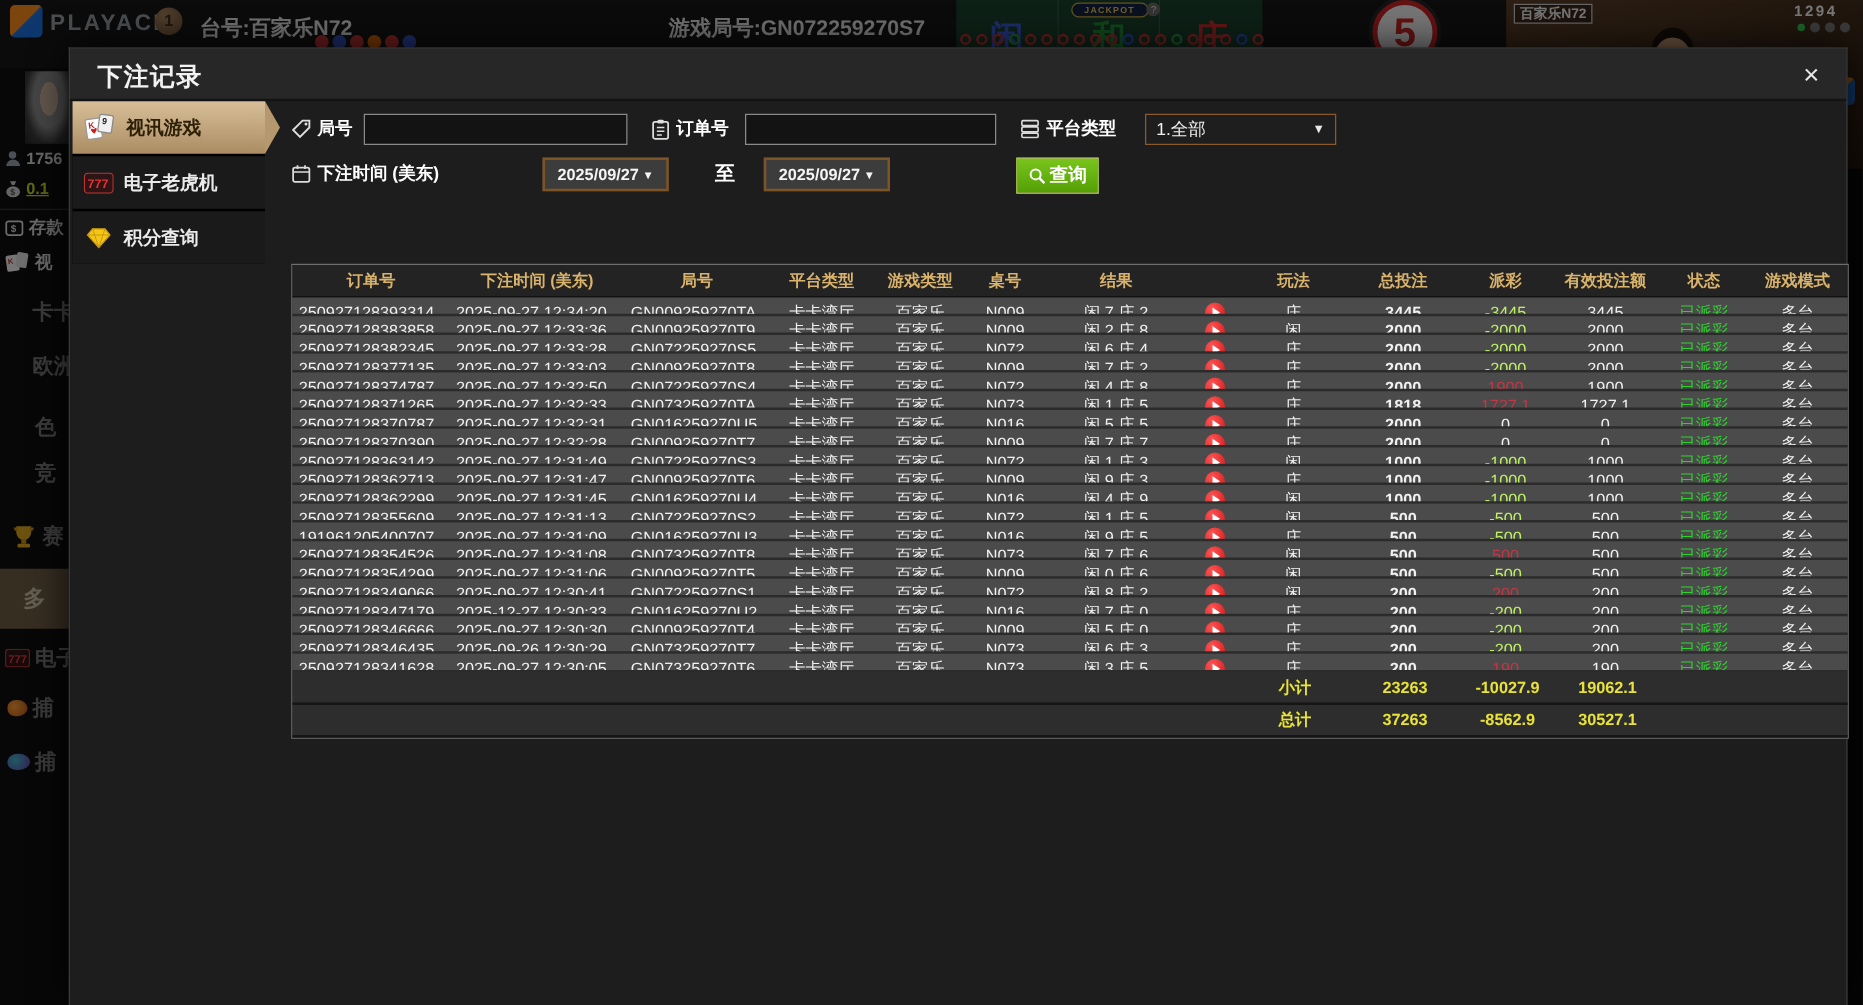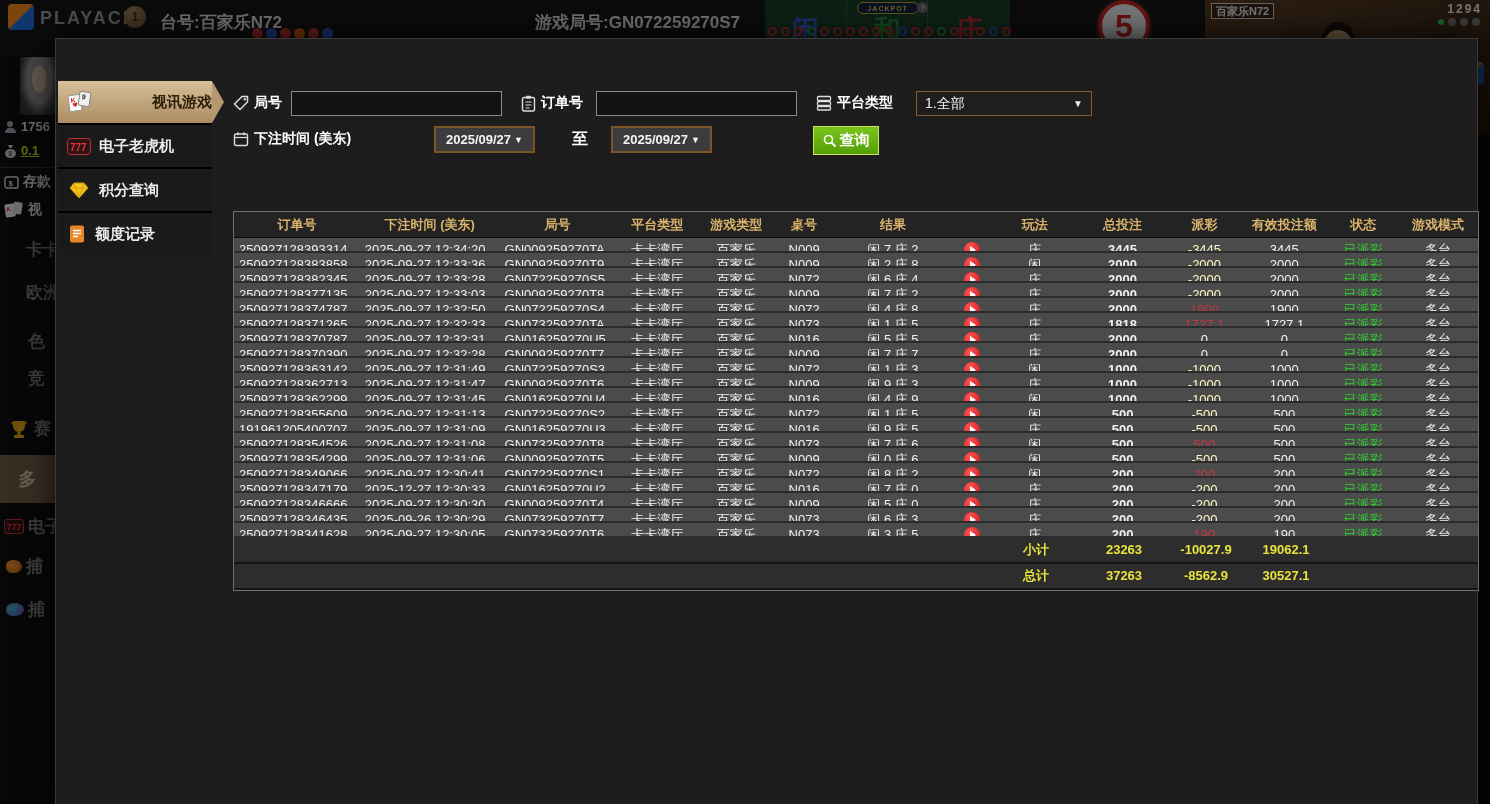--- a/index.html
+++ b/index.html
@@ -27,21 +27,21 @@
     border-radius:7px; background:#12213f; color:#e3c04f; font-size:7px; font-weight:bold; line-height:11px; letter-spacing:1px; }
   .q-circle { position:absolute; right:-1px; top:2px; width:11px; height:11px; border-radius:50%; background:#6a6a6a;
     color:#ddd; font-size:8px; line-height:11px; text-align:center; }
   .shoe-circle { position:absolute; left:1098px; top:0px; width:52px; height:52px; border-radius:50%;
     background:#f2f2f2; border:4px solid #cc2222; color:#cc2222; font-size:32px; font-weight:bold;
     text-align:center; line-height:45px; box-shadow:0 0 0 3px #222; }
   .video { position:absolute; left:1205px; top:0; width:285px; height:135px;
     background:linear-gradient(160deg,#5a3d26 0%,#3a2615 55%,#241508 100%); overflow:hidden; }
   .video-label { position:absolute; left:6px; top:3px; border:1px solid #cfcfcf; color:#f2f2f2;
     font-size:11px; font-weight:bold; padding:0 4px; line-height:14px; background:rgba(0,0,0,.35); }
-  .video-counter { position:absolute; right:8px; top:2px; color:#f5f5f5; font-size:12px; font-weight:bold; letter-spacing:2px;text-align:right; }
+  .video-counter { position:absolute; right:20px; top:2px; color:#f5f5f5; font-size:12px; font-weight:bold; letter-spacing:2px;text-align:right; }
   .cam-dots { position:absolute; right:10px; top:18px; display:flex; gap:4px; align-items:center; }
   .cam-dots i { width:8px; height:8px; border-radius:50%; background:#777; }
   .cam-dots i.on { background:#33cc55; width:6px; height:6px; }
   .dealer-head { position:absolute; left:118px; top:30px; width:30px; height:34px; border-radius:50% 50% 45% 45%;
     background:#d3a47c; box-shadow:0 -6px 0 2px #17100a; }
   .dealer-body { position:absolute; left:96px; top:62px; width:76px; height:75px; border-radius:40% 40% 0 0;
     background:#2c1c10; }
   .wm-logo { position:absolute; width:22px; height:22px; border-radius:4px; opacity:.85;
     background:linear-gradient(135deg,#ff8c1a 0 48%,#1a6fe0 52% 100%); }
   .bead-road { position:absolute; left:768px; top:27px; display:flex; gap:4px; }
@@ -64,21 +64,21 @@
   
   .modal { position:absolute; left:55px; top:38px; width:1423px; height:766px; background:#1d1d1d;
     border:1px solid #3a3a3a; border-bottom:none; box-shadow:0 0 30px rgba(0,0,0,.8); }
   .titlebar { position:absolute; left:0; top:0; right:0; height:42px; background:#272727; border-bottom:2px solid #141414; }
   .title { position:absolute; left:22px; top:9px; font-size:20px; color:#f2f2f2; font-weight:bold; letter-spacing:1px; }
   .close-btn { position:absolute; right:14px; top:7px; width:28px; height:28px; color:#e8e8e8; font-size:22px;
     text-align:center; line-height:28px; cursor:pointer; }
   .menu { position:absolute; left:2px; top:42px; width:154px; display:flex; flex-direction:column; gap:2px; background:#000; }
   .menu-item { height:42px; background:#1a1a1a; display:flex; align-items:center; padding-left:9px; gap:8px;
     color:#eaeaea; font-size:15px; font-weight:bold; position:relative; cursor:pointer; }
-  .menu-item.active { background:linear-gradient(#d8bf99,#aa8c62); color:#2e2008;justify-content:space-between; }
+  .menu-item.active { background:linear-gradient(#d8bf99,#aa8c62); color:#2e2008; }
   .menu-item.active::after { content:""; position:absolute; right:-12px; top:0; border-top:21px solid transparent;
     border-bottom:21px solid transparent; border-left:12px solid #b5986d; z-index:5; }
   .content { position:absolute; left:156px; top:42px; right:0; bottom:0; }
   
   .f-label { position:absolute; display:flex; align-items:center; gap:5px; color:#fff; font-size:14px; font-weight:bold; }
   .txt-input { position:absolute; height:25px; background:#131313; border:1px solid #8a8a8a; color:#eee;
     font-size:13px; padding:0 5px; }
   .sel { position:absolute; height:25px; background:#1e1e1e; border:1px solid #8a5a28; color:#f0f0f0;
     font-size:14px; display:flex; align-items:center; padding:0 8px; cursor:pointer; }
   .sel .arrow { margin-left:auto; font-size:10px; color:#e8e8e8; }
@@ -95,21 +95,21 @@
   .trow { height:15px; background:#4b4b4b; display:flex; border-bottom:2px solid #2b2b2b; }
   .srow { height:26px; background:#2d2d2d; display:flex; border-bottom:2px solid #151515; }
   .cell { font-size:13px; color:#f1f1f1; text-align:center; line-height:24.5px; overflow:hidden; white-space:nowrap; }
   .thead .cell { line-height:26px; }
   .left { text-align:left; padding-left:5px; }
   .col-order{width:126px}.col-time{width:140px}.col-round{width:116px}.col-platform{width:84px}
   .col-game{width:74px}.col-table{width:62px}.col-result{width:116px}.col-play{width:42px}
   .col-ptype{width:84px}.col-total{width:92px}.col-payout{width:72px}.col-valid{width:88px}
   .col-status{width:70px}.col-mode{width:80px}
   .col-total, .trow .col-total { font-weight:bold; }
-  .neg { color:#fef9c3; } .pos { color:#c23746; } .zero { color:#f1f1f1; }
+  .neg { color:#bef264; } .pos { color:#c23746; } .zero { color:#f1f1f1; }
   .green { color:#2fd12f; }
   .playbtn { display:inline-block; width:16px; height:16px; border-radius:50%; background:radial-gradient(circle at 35% 30%,#ff5555,#cc1111);
     margin-top:4px; position:relative; cursor:pointer; }
   .playbtn .tri { position:absolute; left:6px; top:4px; border-left:6px solid #fff;
     border-top:4px solid transparent; border-bottom:4px solid transparent; }
   .sspacer { width:760px; }
   .ylabel, .yval { color:#e8e23a; font-weight:bold; }
 </style>
 </head>
 <body>
@@ -240,20 +240,24 @@
     </div>
     <div class="rail-row" style="left:6px; top:543px">
       <i class="fish2"></i>
       <span class="rail-label" style="position:static">捕</span>
     </div>
   </div>
   <div class="dim-overlay"></div>
 </div>
 
 <div class="modal">
+  <div class="titlebar">
+    <div class="title">下注记录</div>
+    <div class="close-btn">×</div>
+  </div>
 
   <div class="menu">
     <div class="menu-item active">
       <svg width="26" height="24" viewBox="0 0 26 24">
         <g transform="rotate(-8 8 13)">
             <rect x="2" y="5" width="12" height="16" rx="1.5" fill="#fff" stroke="#999"></rect>
             <text x="4" y="12.5" font-size="7" fill="#c22" font-weight="bold">K</text>
             <path d="M8 13.5 c-2 -2 -4 0 0 3.5 c4 -3.5 2 -5.5 0 -3.5 Z" fill="#c22"></path>
           </g>
         <g transform="rotate(8 18 9)">
@@ -270,27 +274,20 @@
         </svg>
       <span>电子老虎机</span>
     </div>
     <div class="menu-item">
       <svg width="24" height="20" viewBox="0 0 24 20">
           <path d="M12 18 L3 8 L7 3 L17 3 L21 8 Z" fill="#f5c518" stroke="#c89a10"></path>
           <path d="M3 8 h18 M7 3 l5 15 M17 3 l-5 15" stroke="#c89a10" stroke-width="0.8" fill="none"></path>
         </svg>
       <span>积分查询</span>
     </div>
-    <div class="menu-item">
-      <svg width="20" height="20" viewBox="0 0 20 20">
-          <rect x="3" y="1.5" width="14" height="17" rx="2" fill="#e8872a"></rect>
-          <path d="M6 6.5 h8 M6 9.5 h8 M6 12.5 h5" stroke="#fff" stroke-width="1.5"></path>
-        </svg>
-      <span>额度记录</span>
-    </div>
   </div>
 
   <div class="content">
 
     <div class="f-label" style="left:21px; top:13px">
       <svg width="16" height="16" viewBox="0 0 16 16">
           <path d="M1.5 9 L9 1.5 H14.5 V7 L7 14.5 Z" fill="none" stroke="#ddd" stroke-width="1.5"></path>
           <circle cx="11.8" cy="4.2" r="1.2" fill="#ddd"></circle>
         </svg>
       <span>局号</span>
@@ -306,21 +303,21 @@
     </div>
     <input class="txt-input" style="left: 384px; top: 10px; width: 201px;" value="">
     <div class="f-label" style="left:604px; top:13px">
       <svg width="16" height="16" viewBox="0 0 16 16">
           <rect x="1.5" y="1.5" width="13" height="4" rx="1" fill="none" stroke="#ddd" stroke-width="1.3"></rect>
           <rect x="1.5" y="6.5" width="13" height="4" rx="1" fill="none" stroke="#ddd" stroke-width="1.3"></rect>
           <rect x="1.5" y="11.5" width="13" height="3.5" rx="1" fill="none" stroke="#ddd" stroke-width="1.3"></rect>
         </svg>
       <span>平台类型</span>
     </div>
-    <div class="sel" style="left:704px; top:10px; width:176px">
+    <div class="sel" style="left:704px; top:10px; width:153px">
       <span>1.全部</span>
       <span class="arrow">▼</span>
     </div>
 
     <div class="f-label" style="left:21px; top:49px">
       <svg width="16" height="16" viewBox="0 0 16 16">
           <rect x="1.5" y="3" width="13" height="11.5" rx="1.5" fill="none" stroke="#ddd" stroke-width="1.4"></rect>
           <path d="M1.5 6.5 h13" stroke="#ddd" stroke-width="1.2"></path>
           <path d="M5 1.2 v3 M11 1.2 v3" stroke="#ddd" stroke-width="1.4"></path>
         </svg>

